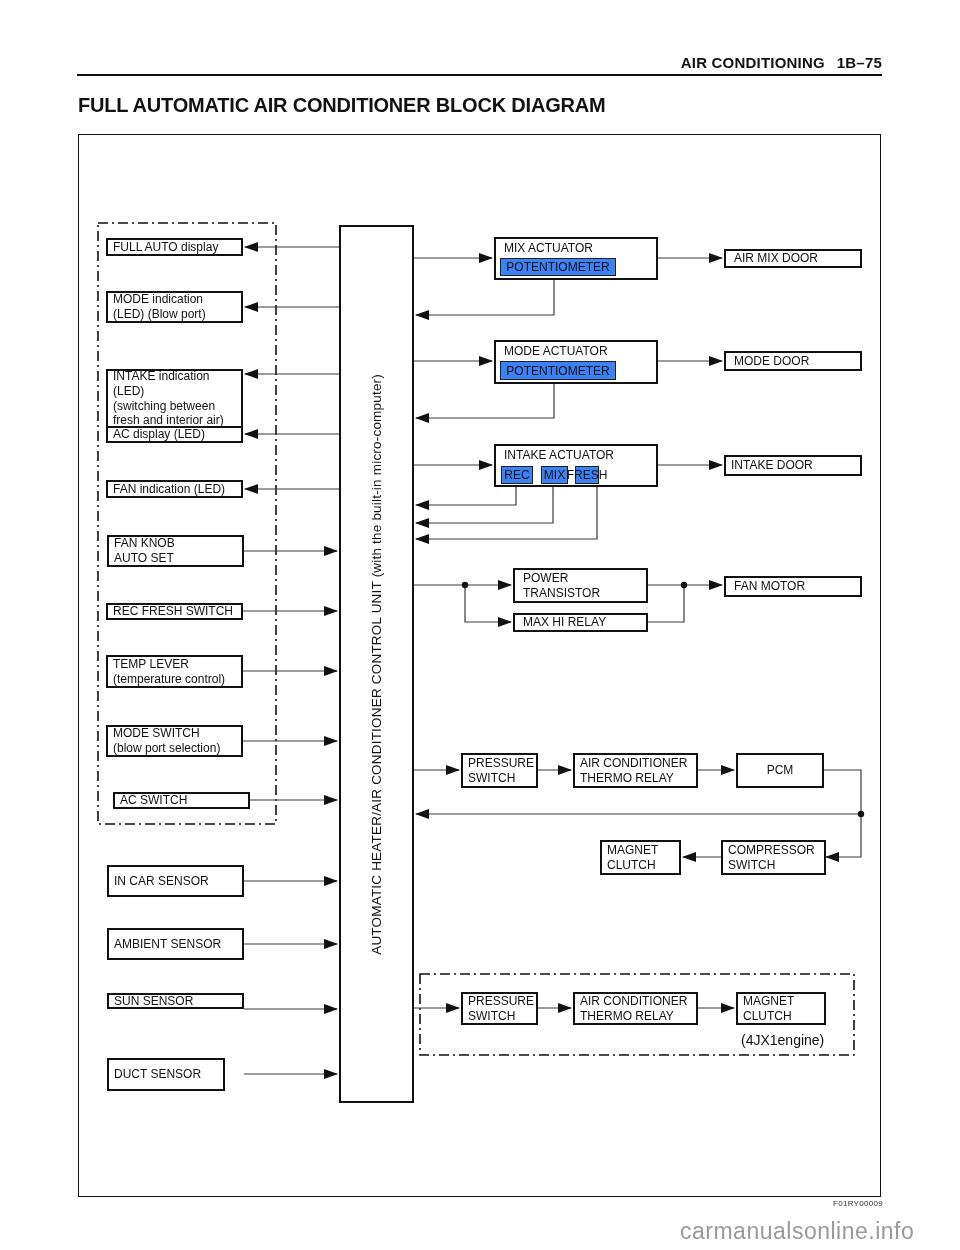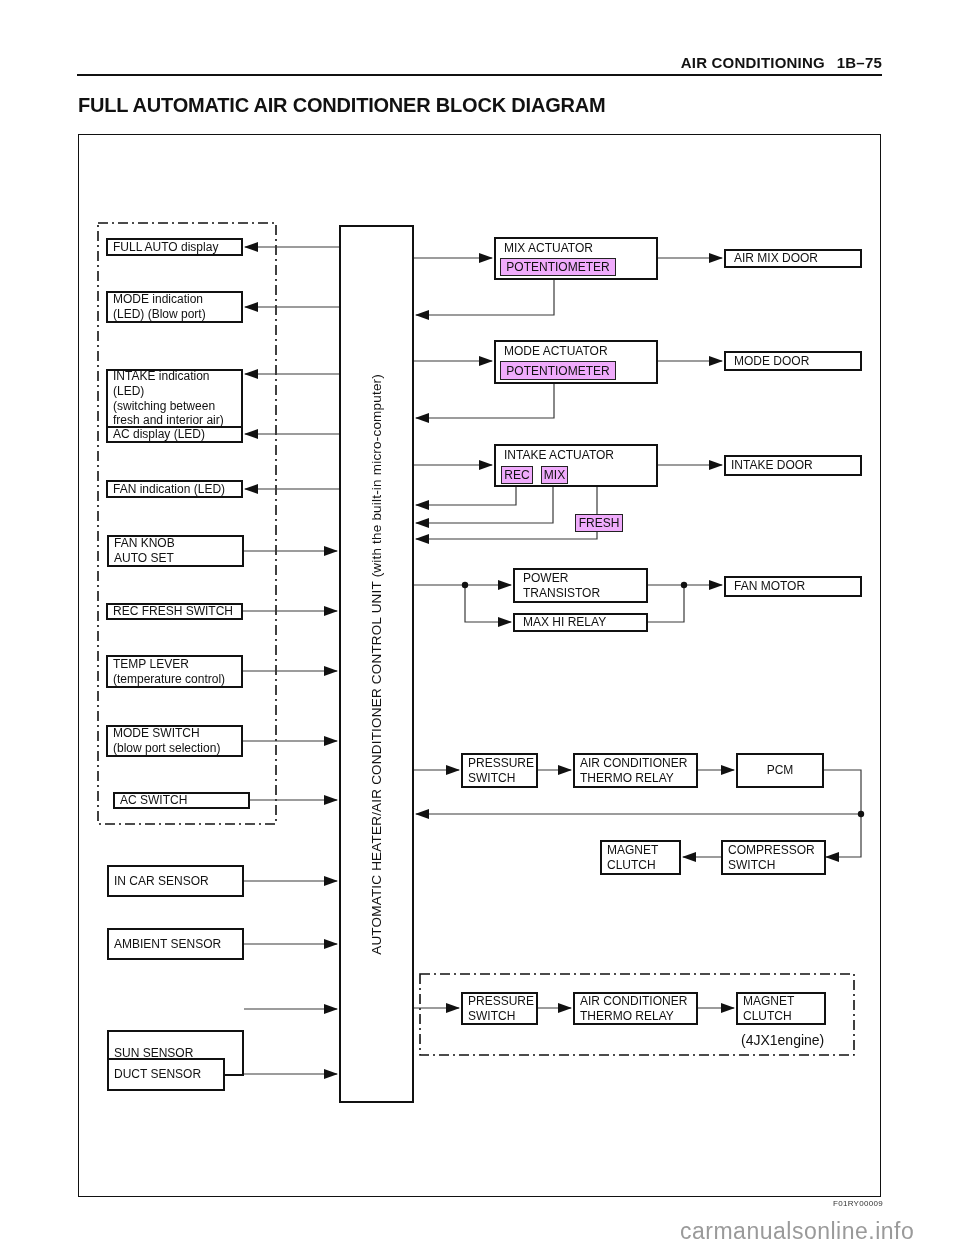--- a/index.html
+++ b/index.html
@@ -13,21 +13,21 @@
   #frame{position:absolute;left:78px;top:134px;width:803px;height:1063px;
          border:1.5px solid #111;box-sizing:border-box;background:#fff;}
   #wires{position:absolute;left:0;top:0;width:803px;height:1063px;}
   .bx{position:absolute;border:2px solid #111;background:#fff;box-sizing:border-box;
       font-size:12px;line-height:1.22;display:flex;align-items:center;
       padding:1px 5px;white-space:pre-line;color:#111;}
   .ctr{justify-content:center;padding:1px 2px;}
   .act{position:absolute;border:2px solid #111;background:#fff;box-sizing:border-box;
        font-size:12px;color:#111;}
   .act .lbl{position:absolute;left:8px;top:2px;white-space:nowrap;}
-  .sub{position:absolute;border:1.5px solid #222;background:#f0abfc;box-sizing:border-box;
+  .sub{position:absolute;border:1.5px solid #222;background:#3b82f6;box-sizing:border-box;
        font-size:12px;display:flex;align-items:center;justify-content:center;
        padding:0 3px;white-space:nowrap;}
   #unit{position:absolute;left:260px;top:90px;width:75px;height:878px;
         border:2px solid #111;box-sizing:border-box;background:#fff;
         display:flex;align-items:center;justify-content:center;}
   #unit span{writing-mode:vertical-rl;transform:rotate(180deg);
              font-size:13.5px;white-space:nowrap;letter-spacing:.2px;}
   .note{position:absolute;font-size:14px;color:#111;white-space:nowrap;}
   .figcode{position:absolute;top:1199px;left:78px;width:805px;text-align:right;
            font-size:8px;color:#333;letter-spacing:.3px;}
@@ -127,40 +127,40 @@
 AUTO SET</div>
     <div class="bx" style="left:27px;top:468px;width:137px;height:17px;">REC FRESH SWITCH</div>
     <div class="bx" style="left:27px;top:520px;width:137px;height:33px;">TEMP LEVER
 (temperature control)</div>
     <div class="bx" style="left:27px;top:590px;width:137px;height:32px;">MODE SWITCH
 (blow port selection)</div>
     <div class="bx" style="left:27px;top:657px;width:137px;height:17px;margin-left:7px;">AC SWITCH</div>
 
     <div class="bx" style="left:28px;top:730px;width:137px;height:32px;">IN CAR SENSOR</div>
     <div class="bx" style="left:28px;top:793px;width:137px;height:32px;">AMBIENT SENSOR</div>
-    <div class="bx" style="left:28px;top:895px;width:137px;height:46px;">SUN SENSOR</div>
+    <div class="bx" style="left:28px;top:858px;width:137px;height:16px;">SUN SENSOR</div>
     <div class="bx" style="left:28px;top:923px;width:118px;height:33px;">DUCT SENSOR</div>
 
     <div class="act" style="left:415px;top:102px;width:164px;height:43px;">
       <span class="lbl">MIX ACTUATOR</span>
       <div class="sub" style="left:4px;top:19px;width:116px;height:18px;">POTENTIOMETER</div>
     </div>
     <div class="bx" style="left:645px;top:114px;width:138px;height:19px;padding-left:8px;">AIR MIX DOOR</div>
 
     <div class="act" style="left:415px;top:205px;width:164px;height:44px;">
       <span class="lbl">MODE ACTUATOR</span>
       <div class="sub" style="left:4px;top:19px;width:116px;height:19px;">POTENTIOMETER</div>
     </div>
     <div class="bx" style="left:645px;top:216px;width:138px;height:20px;padding-left:8px;">MODE DOOR</div>
 
     <div class="act" style="left:415px;top:309px;width:164px;height:43px;">
       <span class="lbl">INTAKE ACTUATOR</span>
       <div class="sub" style="left:5px;top:20px;width:32px;height:18px;">REC</div>
       <div class="sub" style="left:45px;top:20px;width:27px;height:18px;">MIX</div>
-      <div class="sub" style="left:79px;top:20px;width:48px;height:18px;margin-top:48px;">FRESH</div>
+      <div class="sub" style="left:79px;top:20px;width:24px;height:18px;">FRESH</div>
     </div>
     <div class="bx" style="left:645px;top:320px;width:138px;height:21px;">INTAKE DOOR</div>
 
     <div class="bx" style="left:434px;top:433px;width:135px;height:35px;padding-left:8px;">POWER
 TRANSISTOR</div>
     <div class="bx" style="left:434px;top:478px;width:135px;height:19px;padding-left:8px;">MAX HI RELAY</div>
     <div class="bx" style="left:645px;top:441px;width:138px;height:21px;padding-left:8px;">FAN MOTOR</div>
 
     <div class="bx" style="left:382px;top:618px;width:77px;height:35px;">PRESSURE
 SWITCH</div>

